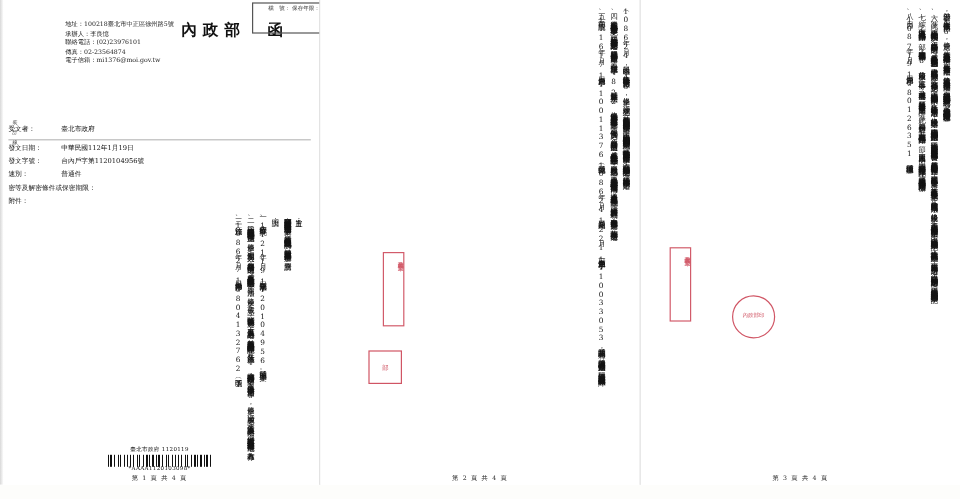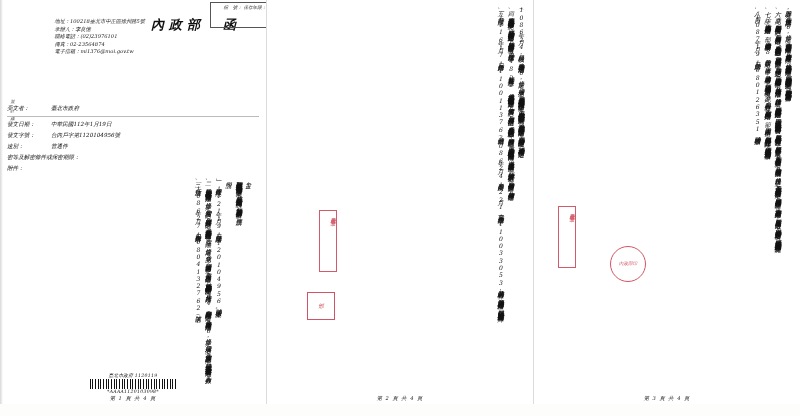--- a/index.html
+++ b/index.html
@@ -23,21 +23,20 @@
   }
   .page {
     position: relative;
     flex: 1 1 0;
     height: 404px;
     background: #ffffff;
     border-right: 1px solid #dcdcdc;
     overflow: hidden;
     box-sizing: border-box;
     padding: 6px 7px 14px 7px;
-    font-style: italic;
   }
   .page:last-child { border-right: none; }
   .vcol-wrap {
     display: flex;
     flex-direction: row-reverse;
     height: 100%;
     align-items: flex-start;
     justify-content: flex-start;
   }
   .vblock {

